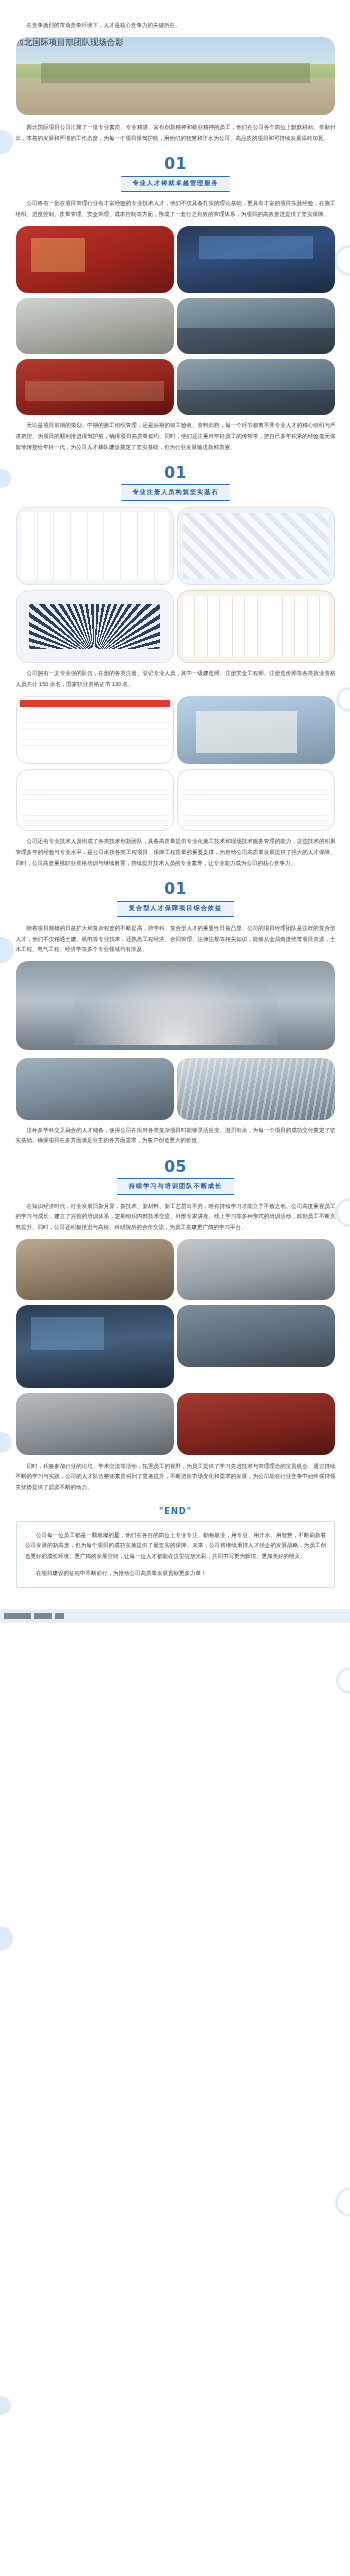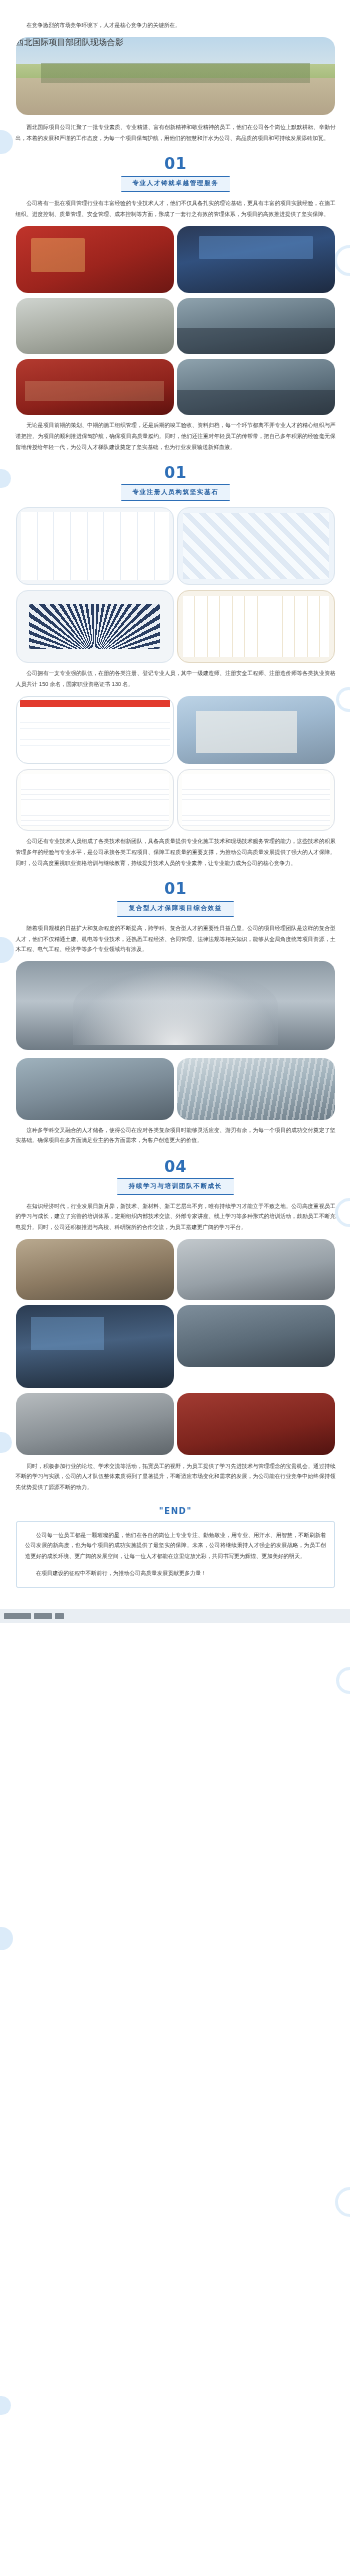--- a/index.html
+++ b/index.html
@@ -303,21 +303,21 @@
           <div class="imgbox p-site"></div>
         </div>
       <div>
           <div class="imgbox p-greenhouse"></div>
         </div>
     </div>
 
     <p class="para">这种多学科交叉融合的人才储备，使得公司在应对各类复杂项目时能够灵活应变、游刃有余，为每一个项目的成功交付奠定了坚实基础。确保项目在多方面满足业主的各方面需求，为客户创造更大的价值。</p>
 
     <div class="sec">
-      <div class="num">04</div>
+      <div class="num">05</div>
       <div class="bar">持续学习与培训团队不断成长</div>
     </div>
 
     <p class="para">在知识经济时代，行业发展日新月异，新技术、新材料、新工艺层出不穷，唯有持续学习才能立于不败之地。公司高度重视员工的学习与成长，建立了完善的培训体系，定期组织内部技术交流、外部专家讲座、线上学习等多种形式的培训活动，鼓励员工不断充电提升。同时，公司还积极推进与高校、科研院所的合作交流，为员工搭建更广阔的学习平台。</p>
 
     <div class="grid2">
       <div>
           <div class="imgbox p-class"></div>
         </div>
       <div>

